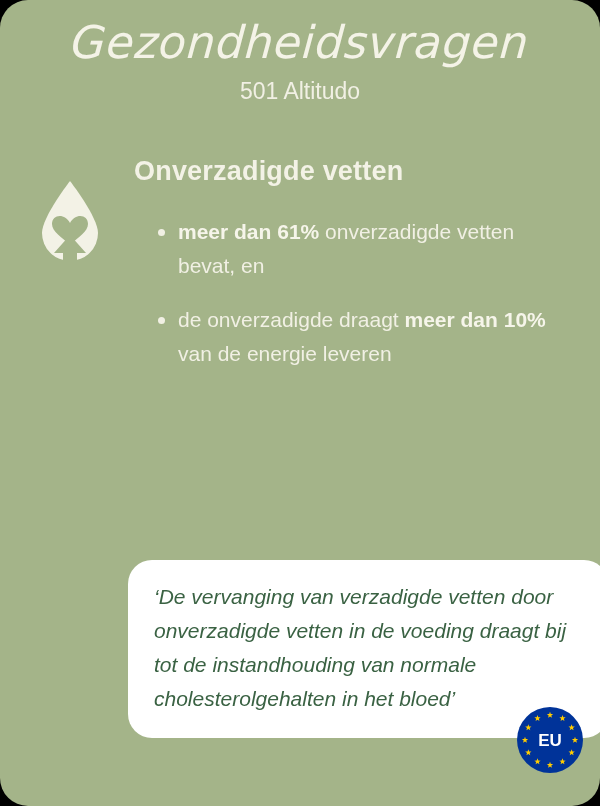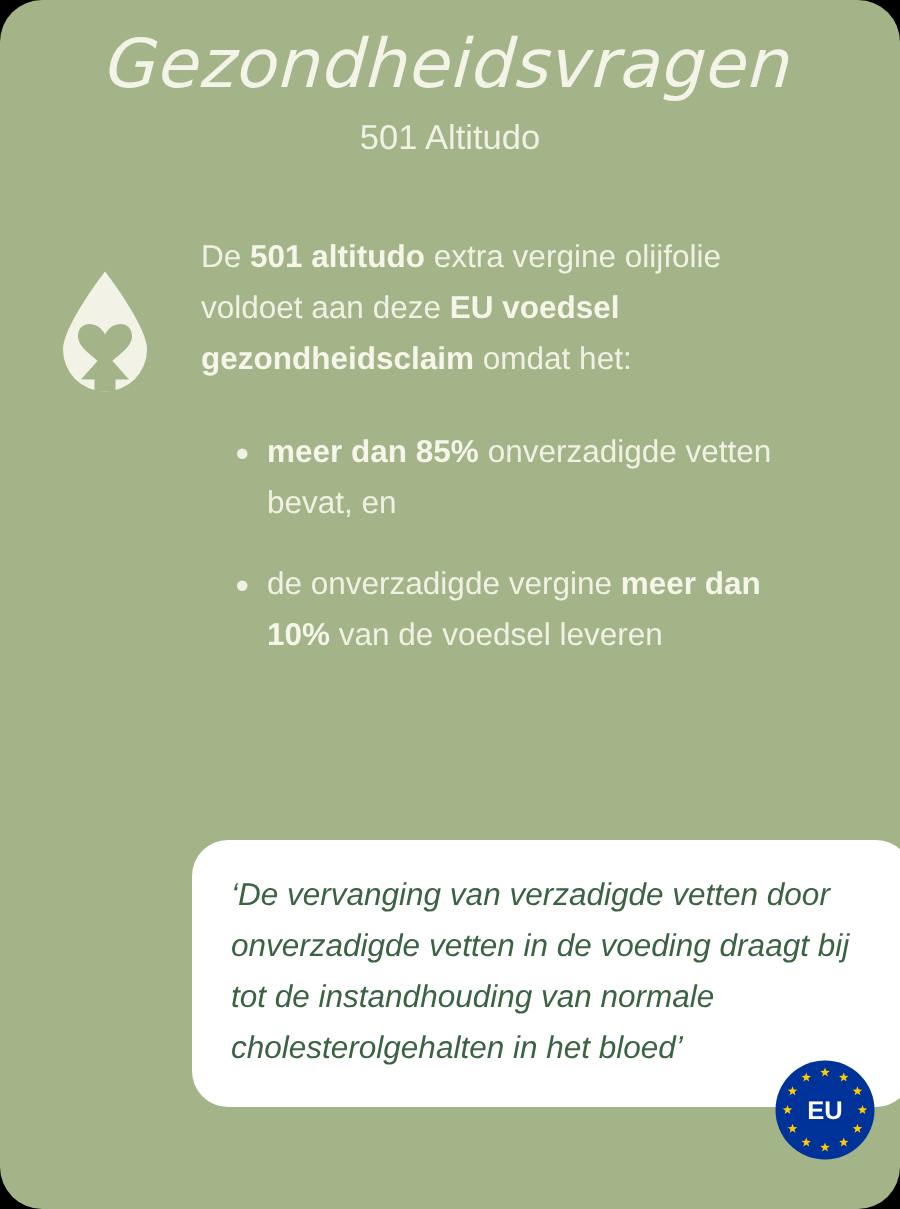--- a/index.html
+++ b/index.html
@@ -176,29 +176,29 @@
             <path d="M32 2 C32 2 60 38 60 54 A28 28 0 0 1 4 54 C4 38 32 2 32 2 Z" fill="#fff"></path>
             <path d="M32 44 C27 34 14 35 14 45 C14 53 24 58 32 66 C40 58 50 53 50 45 C50 35 37 34 32 44 Z" fill="#000"></path>
             <path d="M32 56 L48 74 L39 74 L39 82 L25 82 L25 74 L16 74 Z" fill="#000"></path>
           </mask>
         </defs>
         <rect x="0" y="0" width="64" height="84" fill="#f3f2e6" mask="url(#dropMask)"></rect>
       </svg>
     </div>
 
     <div class="content">
-
-      <p class="paragraph"><span>De </span><b>501 altitudo</b><span> extra vergine olijfolie voldoet aan deze </span><b>EU voedsel gezondheidsclaim</b><span> omdat het:</span></p>
+      <h2 class="section-title">Onverzadigde vetten</h2>
+
 
       <ul class="bullets">
         <li>
-          <span class="dot"></span><b>meer dan 85%</b><span> onverzadigde vetten bevat, en</span>
+          <span class="dot"></span><b>meer dan 61%</b><span> onverzadigde vetten bevat, en</span>
         </li>
         <li>
-          <span class="dot"></span><span>de onverzadigde vergine </span><b>meer dan 10%</b><span> van de voedsel leveren</span>
+          <span class="dot"></span><span>de onverzadigde draagt </span><b>meer dan 10%</b><span> van de energie leveren</span>
         </li>
       </ul>
     </div>
   </div>
 
   <div class="quote-card">
     <p class="quote-text">‘De vervanging van verzadigde vetten door onverzadigde vetten in de voeding draagt bij tot de instandhouding van normale cholesterolgehalten in het bloed’</p>
   </div>
 
   <div class="eu-badge">

